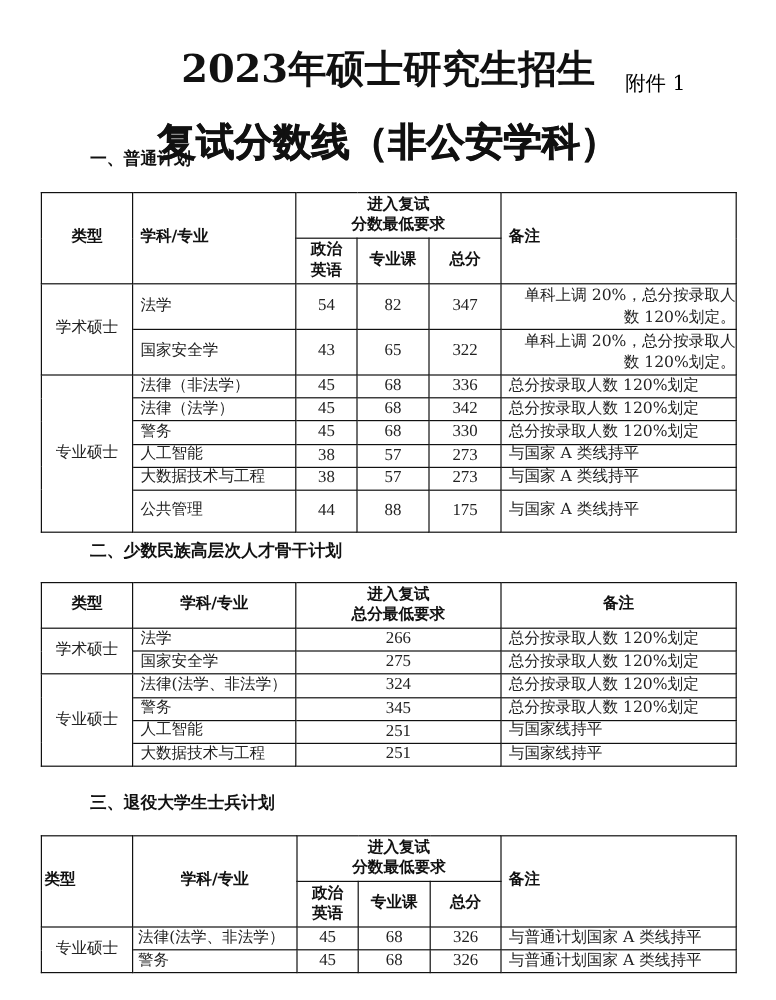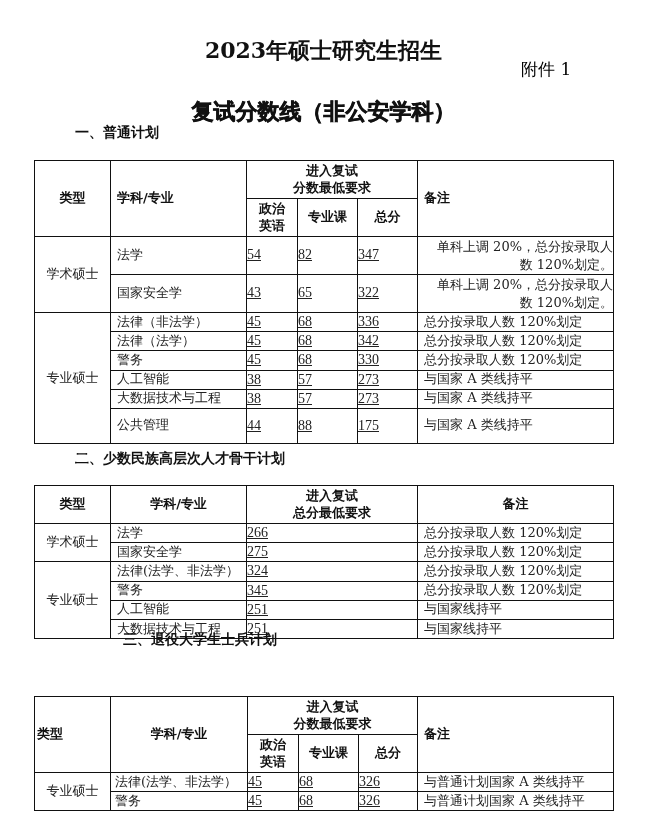--- a/index.html
+++ b/index.html
@@ -1,33 +1,33 @@
 <!DOCTYPE html>
 <html><head>
 <meta charset="utf-8">
 <style>
   html, body { margin: 0; padding: 0; background: #ffffff; }
   body { width: 647px; height: 833px; position: relative; overflow: hidden;
          font-family: "DejaVu Serif", "Liberation Serif", serif; color: #111; }
   .attach { position: absolute; left: 521px; top: 11px; font-size: 17px; color: #000000; margin-top: 47px; }
   .title { position: absolute; left: 0; width: 647px; text-align: center;
-           font-size: 22px; font-weight: bold; color: #111; letter-spacing: 0px; white-space: nowrap; }
+           font-size: 32px; font-weight: bold; color: #111; letter-spacing: 0px; white-space: nowrap; }
   .t1 { top: 36px; }
   .t2 { top: 73px; font-weight: bold; margin-top: 24px; -webkit-text-stroke: 0.6px #111; }
   .section { position: absolute; left: 75px; font-size: 14px; font-weight: bold;
              font-family: "DejaVu Sans", "Liberation Sans", sans-serif; color: #111; }
   table { position: absolute; border-collapse: collapse; table-layout: fixed;
           font-size: 13px; color: #222; }
   td, th { border: 1px solid #111; padding: 0; line-height: 1.3; }
   th { font-family: "DejaVu Sans", "Liberation Sans", sans-serif; font-weight: bold; font-size: 13px; color: #111; }
   .c { text-align: center; }
   .l { text-align: left; padding-left: 6px; }
   .note { text-align: left; padding-left: 6px; }
   .note2 { text-align: right; padding-left: 6px; font-size: 13px; line-height: 18px; }
-  .num { text-align: left; font-family: "Liberation Serif", "DejaVu Serif", serif; font-size: 14px; text-decoration: underline; }
+  .num { text-align: center; font-family: "Liberation Serif", "DejaVu Serif", serif; font-size: 14px; }
 </style>
 </head>
 <body>
 
 <div class="attach">附件 1</div>
 
 <div class="title t1">2023年硕士研究生招生</div>
 <div class="title t2">复试分数线（非公安学科）</div>
 
 <div class="section" style="top:124px;">一、普通计划</div>
@@ -167,21 +167,21 @@
     <td class="note">与国家线持平</td>
   </tr>
   <tr style="height:19px;">
     <td class="l">大数据技术与工程</td>
     <td class="num">251</td>
     <td class="note">与国家线持平</td>
   </tr>
 </tbody>
   </table>
 
-<div class="section" style="top:631px;margin-left:48px;">三、退役大学生士兵计划</div>
+<div class="section" style="top:660px;">三、退役大学生士兵计划</div>
 
 <table style="left:34px; top:696px; width:579px;">
   <colgroup>
     <col style="width:76px">
       <col style="width:137px">
       <col style="width:51px">
       <col style="width:60px">
       <col style="width:59px">
       <col style="width:196px">
   </colgroup>

